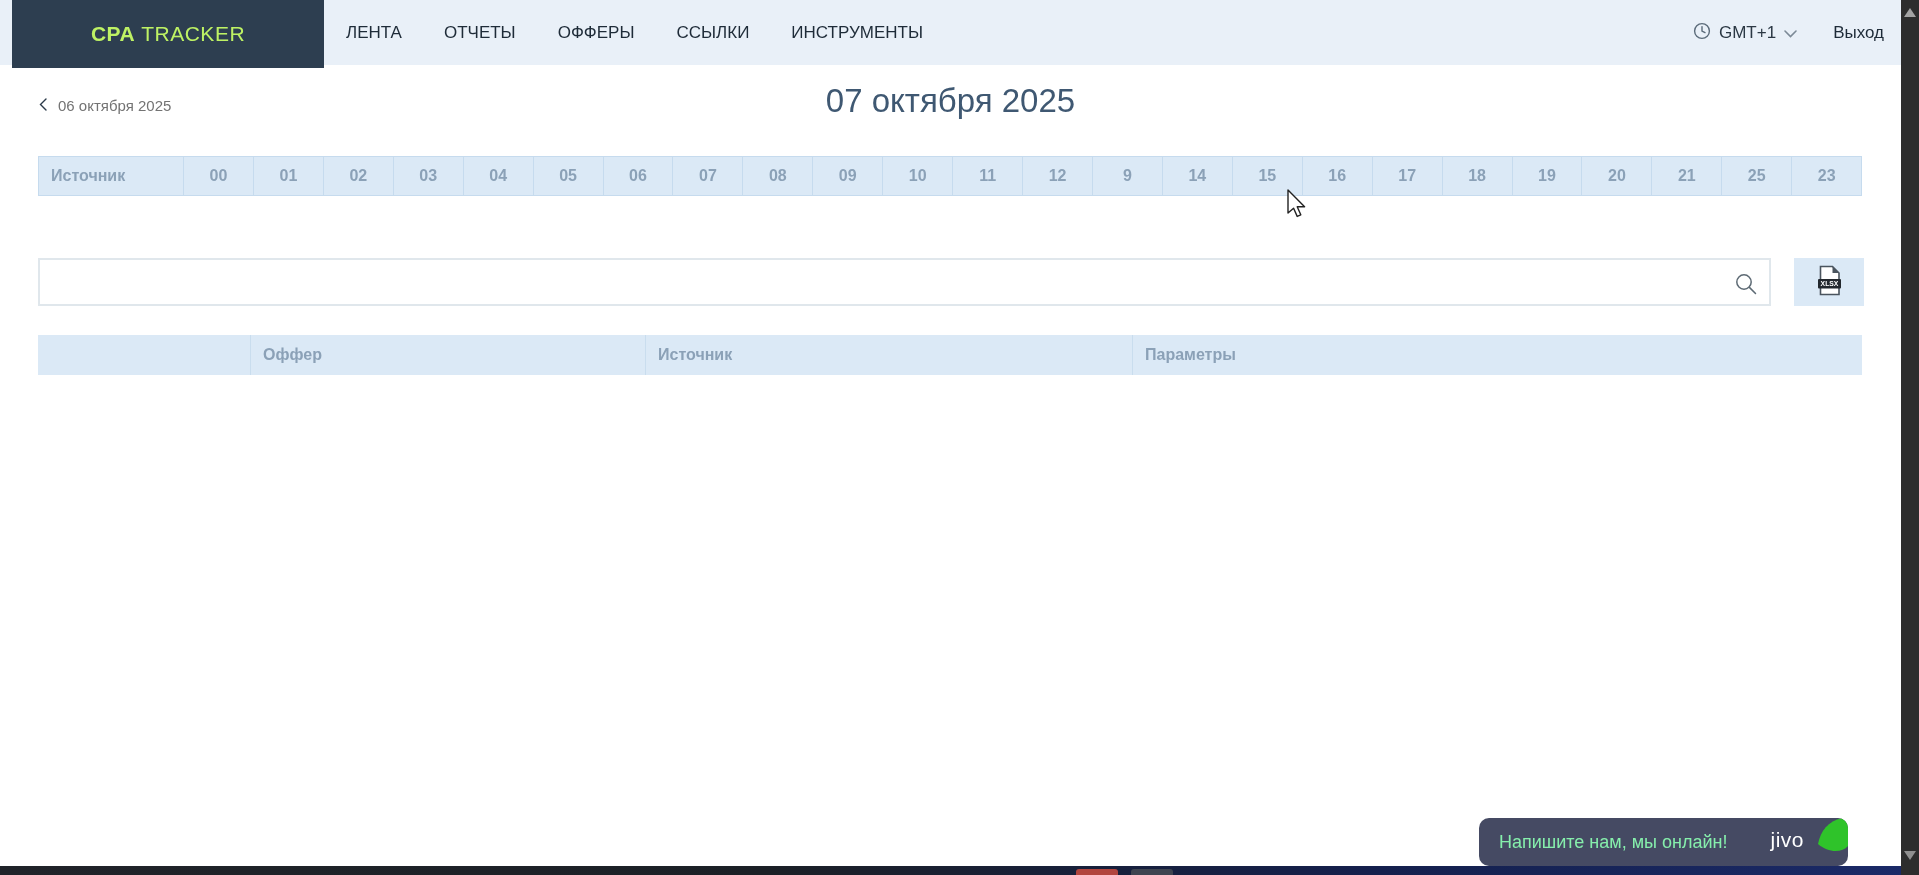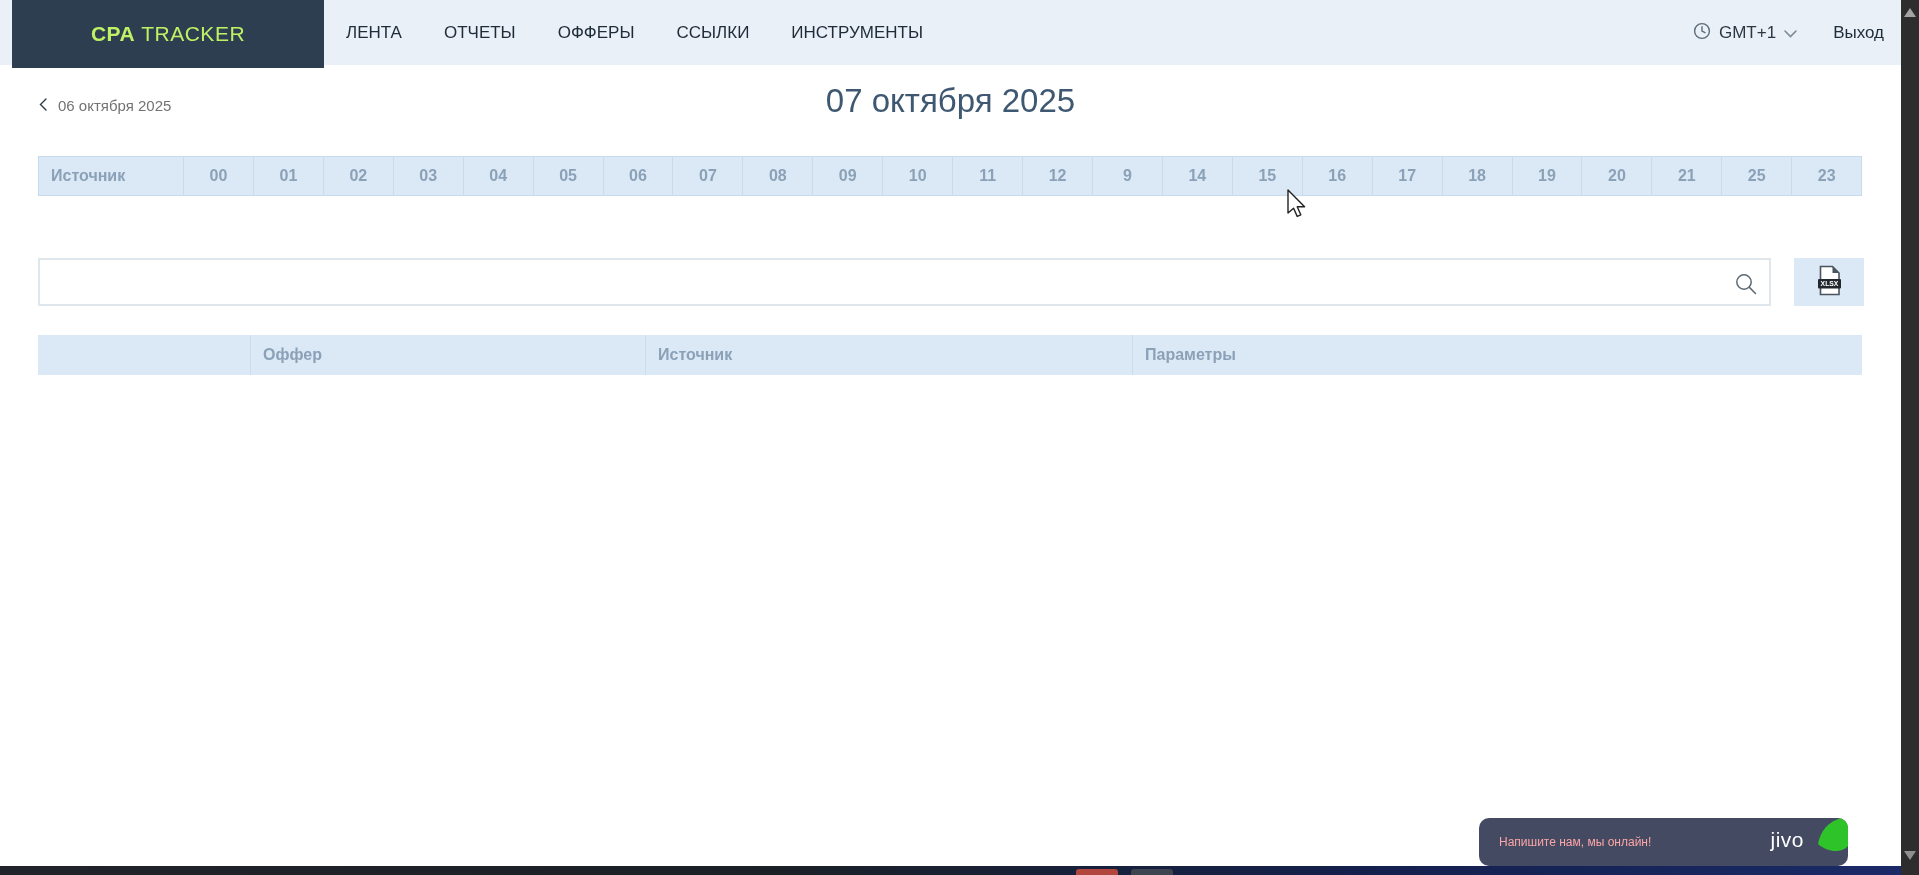--- a/index.html
+++ b/index.html
@@ -86,21 +86,21 @@
   .dh-cell:nth-child(4){ width:613px; }
   .dh-cell:nth-child(5){ flex:1;padding-left:32px; }
   .dh-cell + .dh-cell { border-left:1px solid #c9ddee; }
 
   
   .chat-widget {
     position:absolute; left:1479px; top:818px; width:369px; height:48px;
     background:#454a63; border-radius:10px; overflow:hidden; cursor:pointer;
     display:flex; align-items:center;
   }
-  .chat-message { margin-left:20px; color:#fca5a5; font-size:12px; white-space:nowrap; }
+  .chat-message { margin-left:20px; color:#86efac; font-size:18px; white-space:nowrap; }
   .chat-brand {
     position:absolute; right:44px; top:10px; color:#ffffff; font-size:21px;
     letter-spacing:0.5px; font-weight:400;
   }
   .chat-leaf { position:absolute; right:0; top:-1px; }
 
   
   .bottom-strip {
     position:absolute; left:0; bottom:0; width:1919px; height:9px;
     background:linear-gradient(90deg,#202329 0%,#1b2026 40%,#14204d 72%,#1b2a68 100%);

